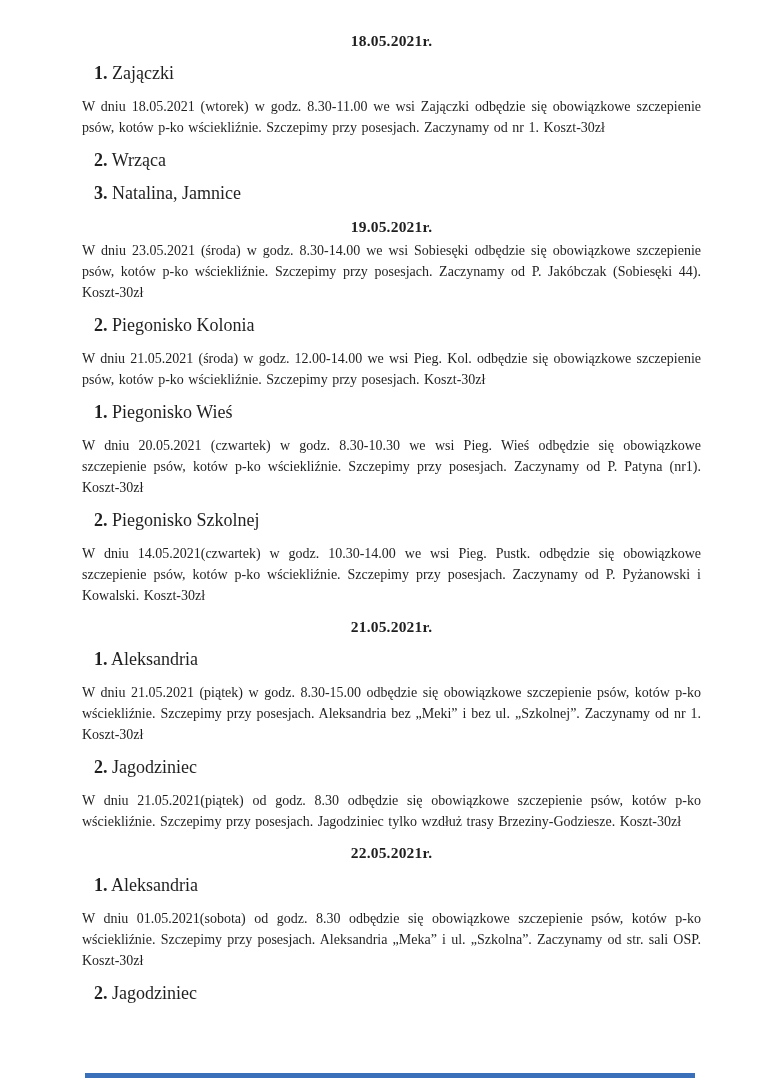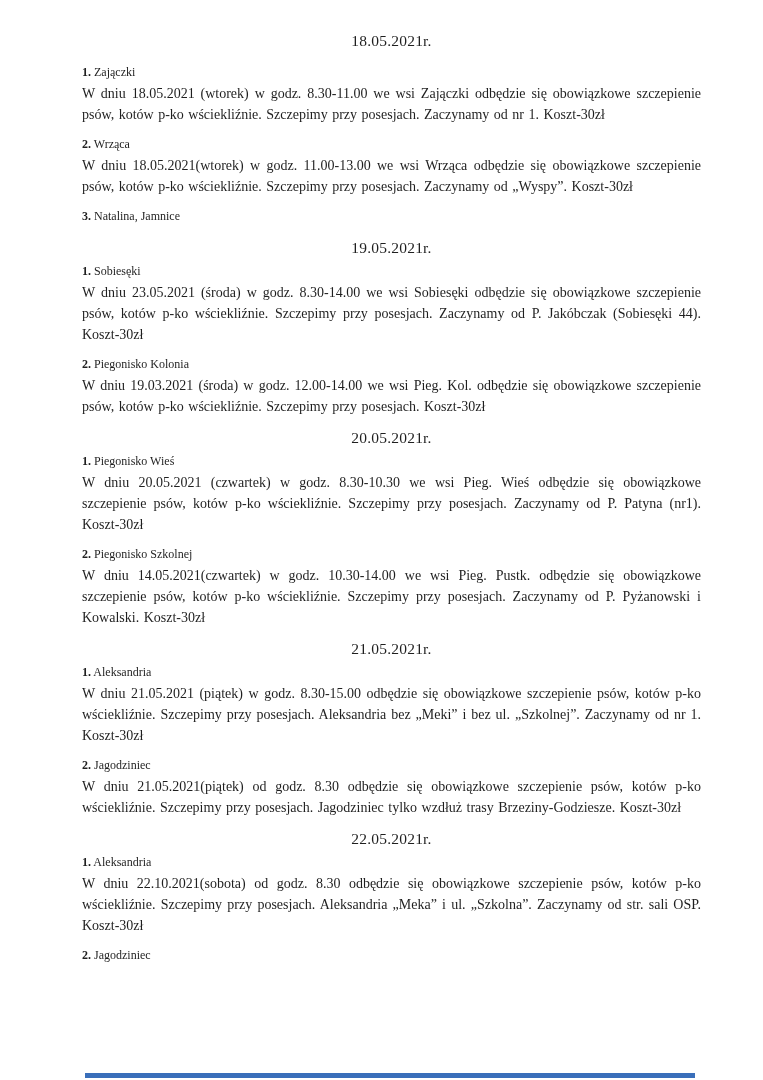--- a/index.html
+++ b/index.html
@@ -18,36 +18,36 @@
   .page {
     position: absolute;
     top: 0; left: 0;
     width: 763px;
     height: 1080px;
     box-sizing: border-box;
     padding: 30px 62px 0 82px;
   }
   .date-header {
     text-align: center;
-    font-weight: normal;
+    font-weight: bold;
     font-size: 15.5px;
     line-height: 21px;
     margin: 10px 0 3px 0;
     letter-spacing: 0.2px;
   }
   .section:first-child .date-header {
     margin-top: 0;
     margin-bottom: 11px;
   }
   .item {
     margin: 0 0 9px 0;
   }
   .item-title {
-    margin: 0;
-    font-size: 12px;
+    margin: 12px;
+    font-size: 18px;
     line-height: 21px;
   }
   .item-num {
     font-weight: bold;
   }
   .item-body {
     margin: 0;
     font-size: 14px;
     line-height: 21px;
     text-align: justify;
@@ -67,41 +67,38 @@
 <div class="page">
 
   <div class="section">
     <p class="date-header">18.05.2021r.</p>
     <div class="item">
       <p class="item-title"><span class="item-num">1.</span> <span>Zajączki</span></p>
       <p class="item-body">W dniu 18.05.2021 (wtorek) w godz. 8.30-11.00 we wsi Zajączki odbędzie się obowiązkowe szczepienie psów, kotów p-ko wściekliźnie. Szczepimy przy posesjach. Zaczynamy od nr 1. Koszt-30zł</p>
     </div>
     <div class="item">
       <p class="item-title"><span class="item-num">2.</span> <span>Wrząca</span></p>
-      <p class="item-body">W dniu 18.05.2021(wtorek) w godz. 11.00-13.00 we wsi Wrząca odbędzie się obowiązkowe szczepienie psów, kotów p-ko wściekliźnie. Szczepimy przy posesjach. Zaczynamy od „Wyspy”. Koszt-30zł</p>
     </div>
     <div class="item">
       <p class="item-title"><span class="item-num">3.</span> <span>Natalina, Jamnice</span></p>
     </div>
   </div>
 
   <div class="section">
     <p class="date-header">19.05.2021r.</p>
     <div class="item">
-      <p class="item-title"><span class="item-num">1.</span> <span>Sobiesęki</span></p>
       <p class="item-body">W dniu 23.05.2021 (środa) w godz. 8.30-14.00 we wsi Sobiesęki odbędzie się obowiązkowe szczepienie psów, kotów p-ko wściekliźnie. Szczepimy przy posesjach. Zaczynamy od P. Jakóbczak (Sobiesęki 44). Koszt-30zł</p>
     </div>
     <div class="item">
       <p class="item-title"><span class="item-num">2.</span> <span>Piegonisko Kolonia</span></p>
-      <p class="item-body">W dniu 19.03.2021 (środa) w godz. 12.00-14.00  we wsi Pieg. Kol. odbędzie się obowiązkowe szczepienie psów, kotów p-ko wściekliźnie. Szczepimy przy posesjach. Koszt-30zł</p>
+      <p class="item-body">W dniu 21.05.2021 (środa) w godz. 12.00-14.00  we wsi Pieg. Kol. odbędzie się obowiązkowe szczepienie psów, kotów p-ko wściekliźnie. Szczepimy przy posesjach. Koszt-30zł</p>
     </div>
   </div>
 
   <div class="section">
-    <p class="date-header">20.05.2021r.</p>
     <div class="item">
       <p class="item-title"><span class="item-num">1.</span> <span>Piegonisko Wieś</span></p>
       <p class="item-body">W dniu 20.05.2021 (czwartek) w godz. 8.30-10.30 we wsi Pieg. Wieś odbędzie się obowiązkowe szczepienie psów, kotów p-ko wściekliźnie. Szczepimy przy posesjach. Zaczynamy od P. Patyna (nr1). Koszt-30zł</p>
     </div>
     <div class="item">
       <p class="item-title"><span class="item-num">2.</span> <span>Piegonisko Szkolnej</span></p>
       <p class="item-body">W dniu 14.05.2021(czwartek) w godz. 10.30-14.00 we wsi Pieg. Pustk. odbędzie się obowiązkowe szczepienie psów, kotów p-ko wściekliźnie. Szczepimy przy posesjach. Zaczynamy od P. Pyżanowski i Kowalski. Koszt-30zł</p>
     </div>
   </div>
 
@@ -114,21 +111,21 @@
     <div class="item">
       <p class="item-title"><span class="item-num">2.</span> <span>Jagodziniec</span></p>
       <p class="item-body">W dniu 21.05.2021(piątek)  od godz. 8.30 odbędzie się obowiązkowe szczepienie psów, kotów p-ko wściekliźnie. Szczepimy przy posesjach. Jagodziniec tylko wzdłuż trasy Brzeziny-Godziesze. Koszt-30zł</p>
     </div>
   </div>
 
   <div class="section">
     <p class="date-header">22.05.2021r.</p>
     <div class="item">
       <p class="item-title"><span class="item-num">1.</span> <span>Aleksandria</span></p>
-      <p class="item-body">W dniu 22.10.2021(sobota) od godz. 8.30 odbędzie się obowiązkowe szczepienie psów, kotów p-ko wściekliźnie. Szczepimy przy posesjach. Aleksandria „Meka” i ul. „Szkolna”. Zaczynamy od str. sali OSP. Koszt-30zł</p>
+      <p class="item-body">W dniu 01.05.2021(sobota) od godz. 8.30 odbędzie się obowiązkowe szczepienie psów, kotów p-ko wściekliźnie. Szczepimy przy posesjach. Aleksandria „Meka” i ul. „Szkolna”. Zaczynamy od str. sali OSP. Koszt-30zł</p>
     </div>
     <div class="item">
       <p class="item-title"><span class="item-num">2.</span> <span>Jagodziniec</span></p>
 
     </div>
   </div>
 
 </div>
 
 <div class="bottom-bar" style="background: rgb(58, 111, 186);"></div>

